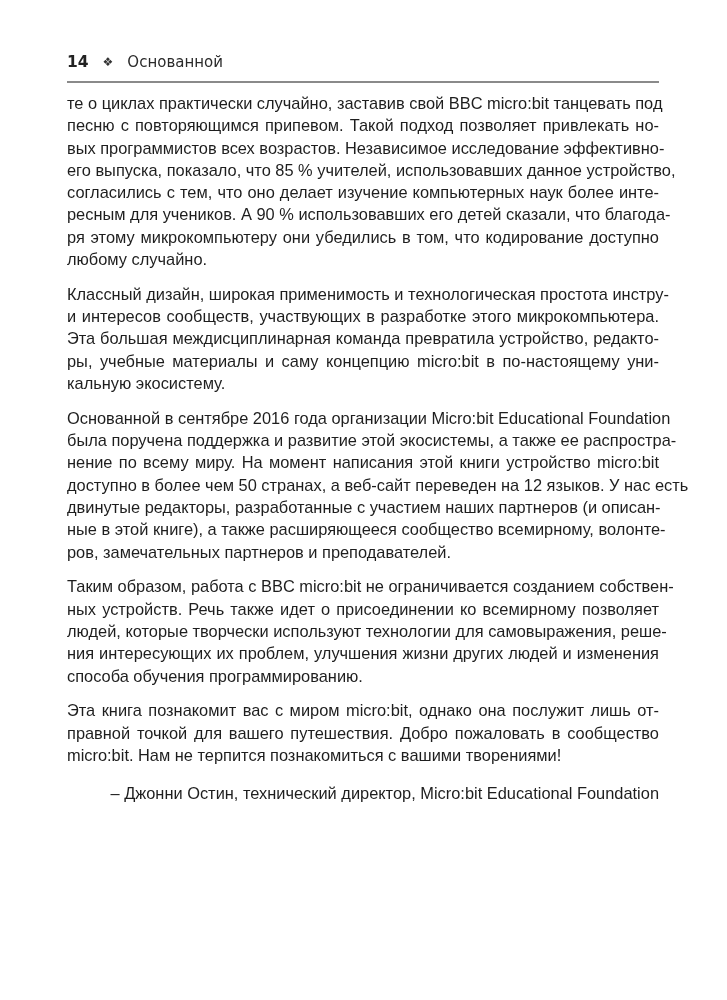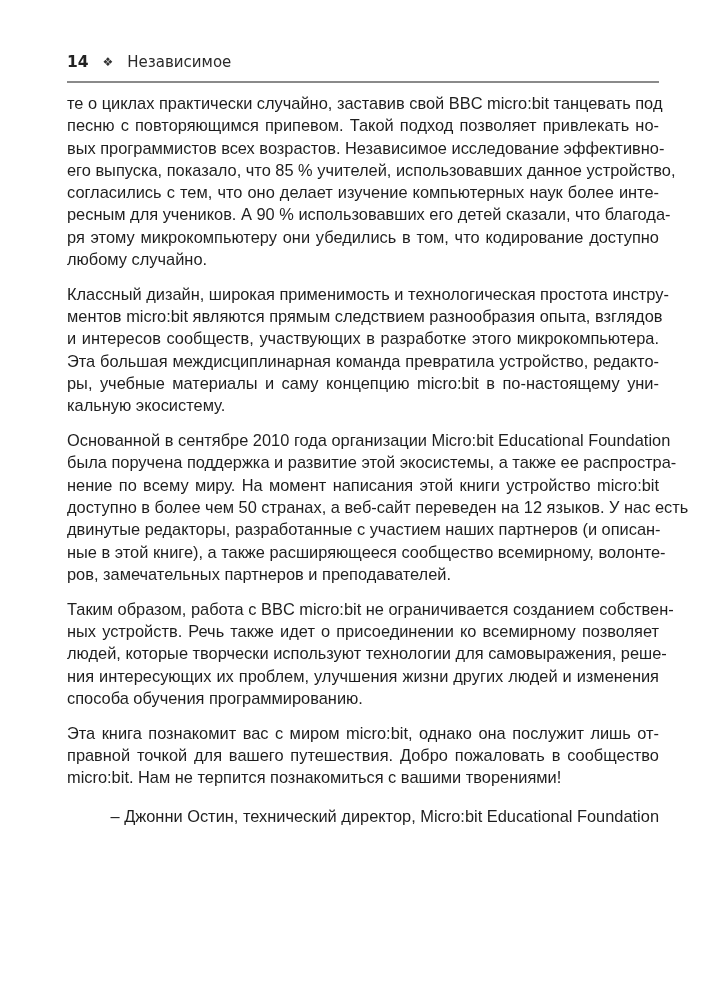--- a/index.html
+++ b/index.html
@@ -28,45 +28,44 @@
     margin-top: 16px; text-align: right; white-space: nowrap;
   }
 </style>
 </head>
 <body>
 
 <div class="page">
   <div class="header">
     <span class="page-num">14</span>
     <span class="ornament">❖</span>
-    <span class="section-title">Независимое</span>
+    <span class="section-title">Основанной</span>
   </div>
   <div class="rule"></div>
 
   <div class="body">
     <p class="para">
       <span class="line">те о циклах практически случайно, заставив свой BBC micro:bit танцевать под</span>
       <span class="line">песню с повторяющимся припевом. Такой подход позволяет привлекать но-</span>
       <span class="line">вых программистов всех возрастов. Независимое исследование эффективно-</span>
       <span class="line">его выпуска, показало, что 85 % учителей, использовавших данное устройство,</span>
       <span class="line">согласились с тем, что оно делает изучение компьютерных наук более инте-</span>
       <span class="line">ресным для учеников. А 90 % использовавших его детей сказали, что благода-</span>
       <span class="line">ря этому микрокомпьютеру они убедились в том, что кодирование доступно</span>
       <span class="line last">любому случайно.</span>
     </p>
     <p class="para">
       <span class="line">Классный дизайн, широкая применимость и технологическая простота инстру-</span>
-      <span class="line">ментов micro:bit являются прямым следствием разнообразия опыта, взглядов</span>
       <span class="line">и интересов сообществ, участвующих в разработке этого микрокомпьютера.</span>
       <span class="line">Эта большая междисциплинарная команда превратила устройство, редакто-</span>
       <span class="line">ры, учебные материалы и саму концепцию micro:bit в по-настоящему уни-</span>
       <span class="line last">кальную экосистему.</span>
     </p>
     <p class="para">
-      <span class="line">Основанной в сентябре 2010 года организации Micro:bit Educational Foundation</span>
+      <span class="line">Основанной в сентябре 2016 года организации Micro:bit Educational Foundation</span>
       <span class="line">была поручена поддержка и развитие этой экосистемы, а также ее распростра-</span>
       <span class="line">нение по всему миру. На момент написания этой книги устройство micro:bit</span>
       <span class="line">доступно в более чем 50 странах, а веб-сайт переведен на 12 языков. У нас есть</span>
       <span class="line">двинутые редакторы, разработанные с участием наших партнеров (и описан-</span>
       <span class="line">ные в этой книге), а также расширяющееся сообщество всемирному, волонте-</span>
       <span class="line last">ров, замечательных партнеров и преподавателей.</span>
     </p>
     <p class="para">
       <span class="line">Таким образом, работа с BBC micro:bit не ограничивается созданием собствен-</span>
       <span class="line">ных устройств. Речь также идет о присоединении ко всемирному позволяет</span>

